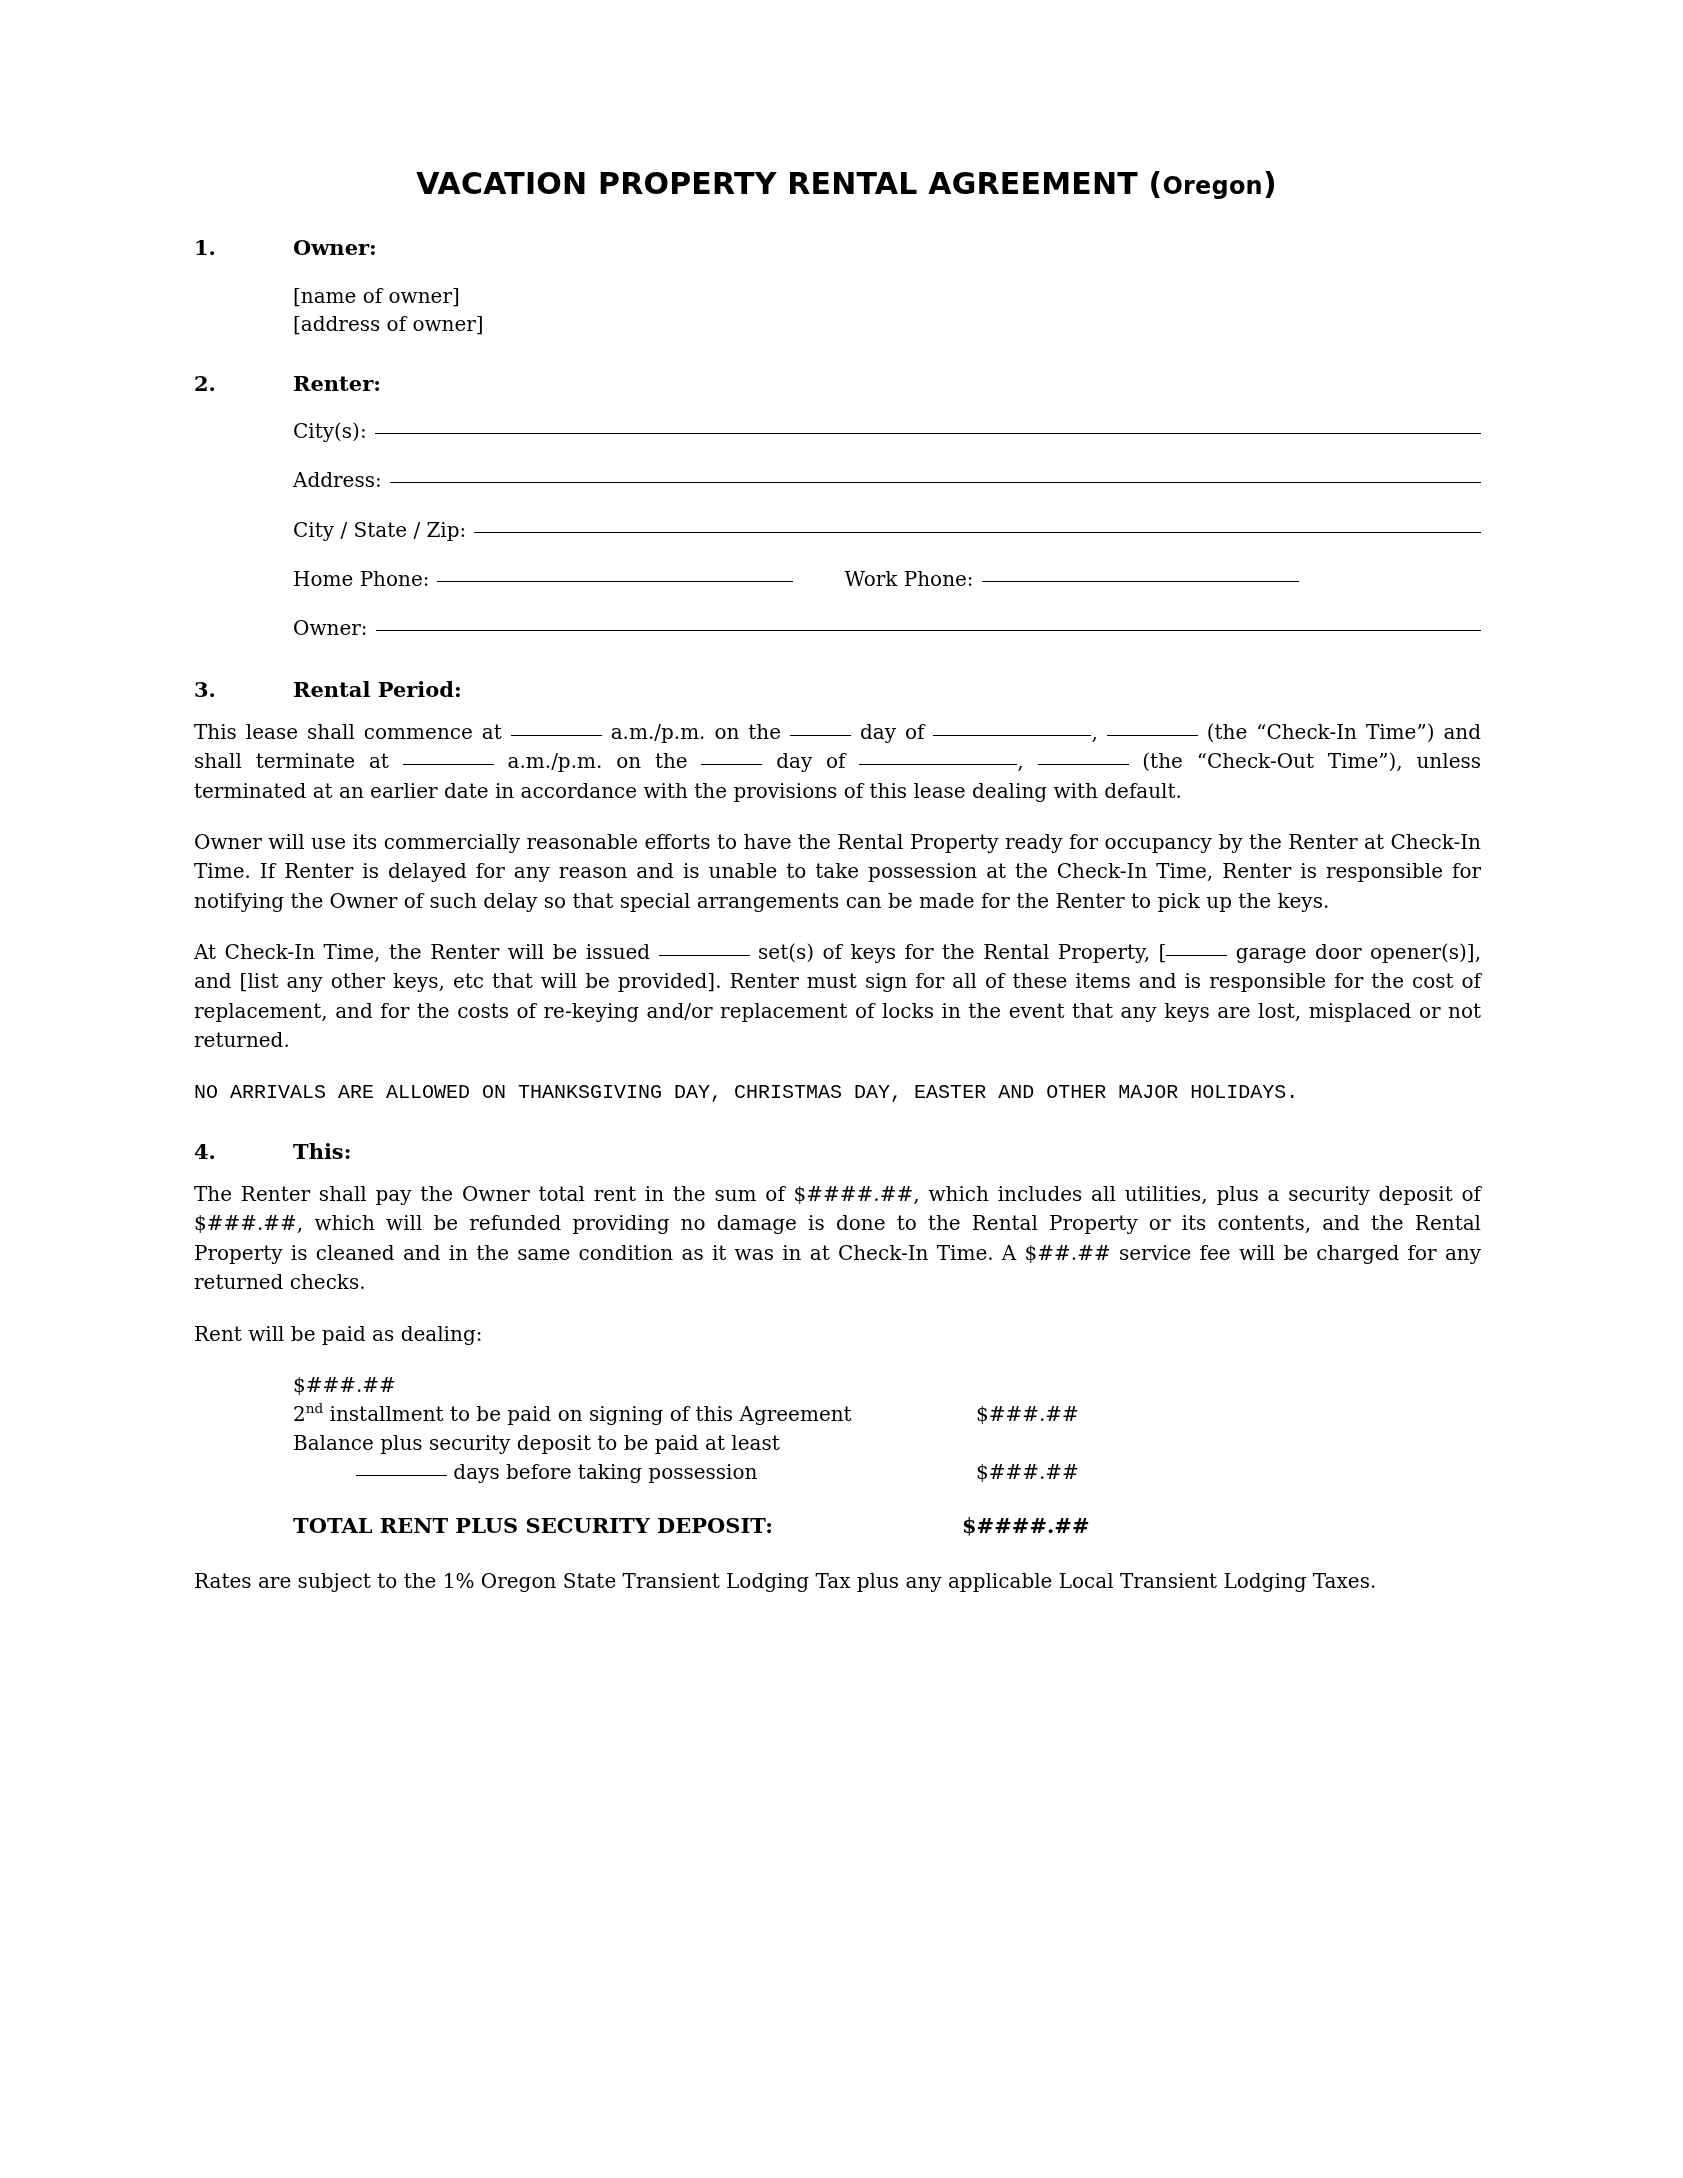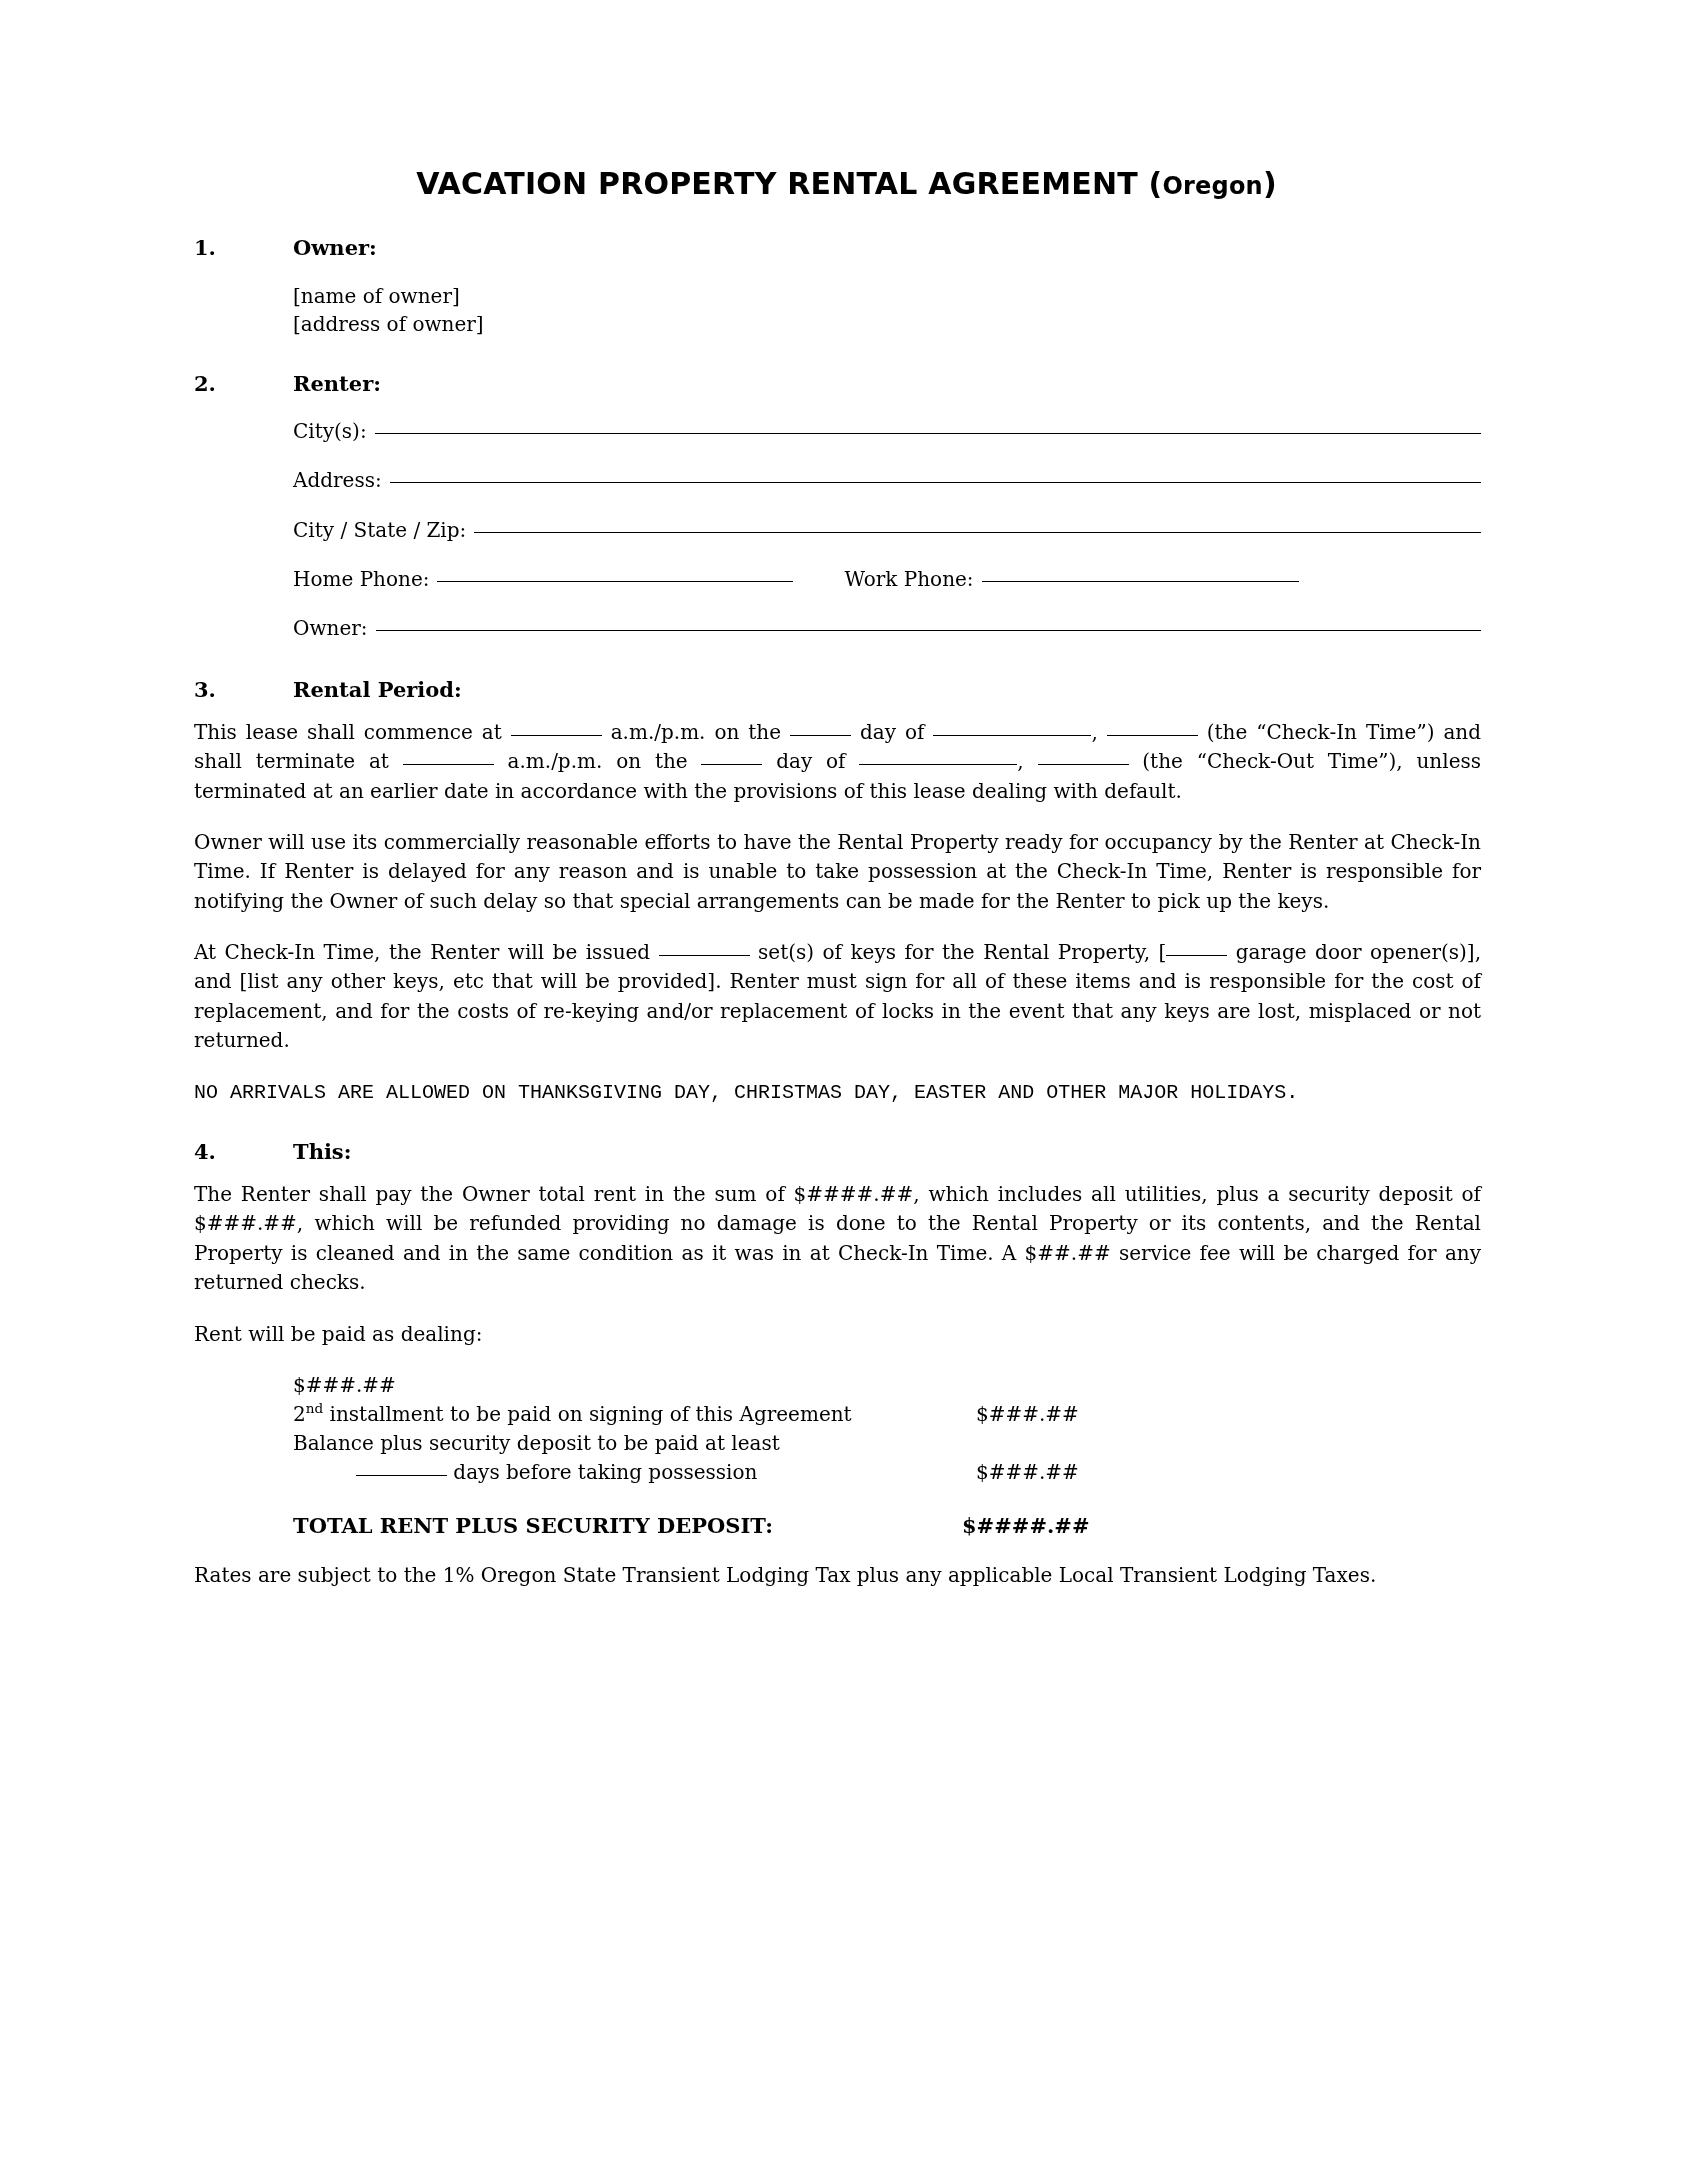--- a/index.html
+++ b/index.html
@@ -226,17 +226,17 @@
       <div class="pay-row indent2">
         <span class="pay-desc"><span class="blank b-md"></span><span> days before taking possession</span></span>
         <span class="pay-amt">$###.##</span>
       </div>
       <div class="pay-total">
         <span class="pay-desc">TOTAL RENT PLUS SECURITY DEPOSIT:</span>
         <span class="pay-amt">$####.##</span>
       </div>
     </div>
 
-    <p class="para" style="margin-top:20px;">Rates are subject to the 1% Oregon State Transient Lodging Tax plus any applicable Local Transient Lodging Taxes.</p>
+    <p class="para" style="margin-top:26px;">Rates are subject to the 1% Oregon State Transient Lodging Tax plus any applicable Local Transient Lodging Taxes.</p>
 
   </div>
 </div>
 
 
 </body></html>

